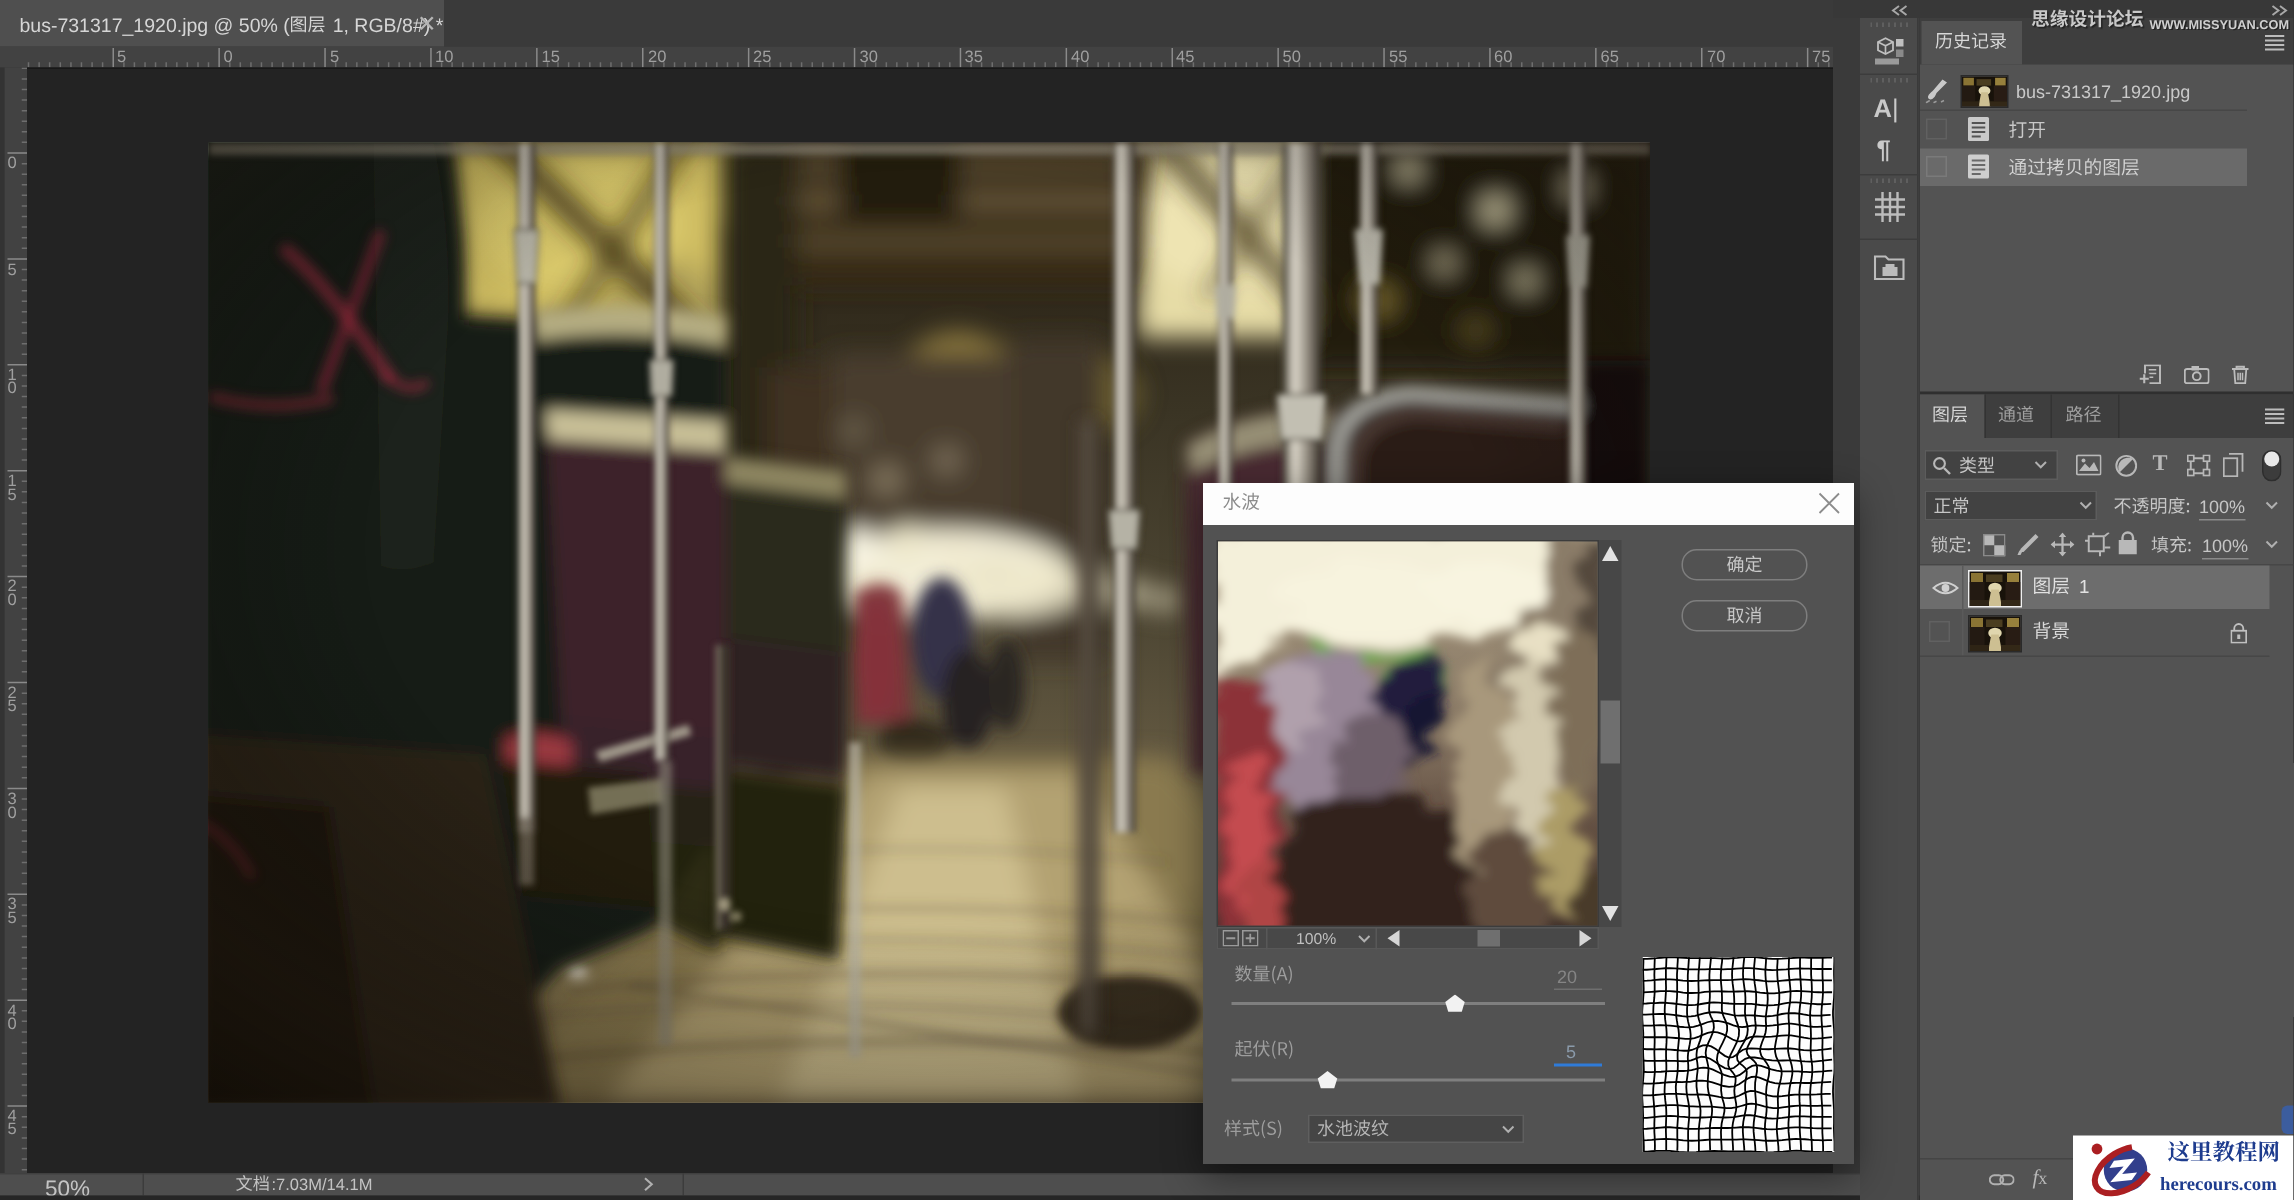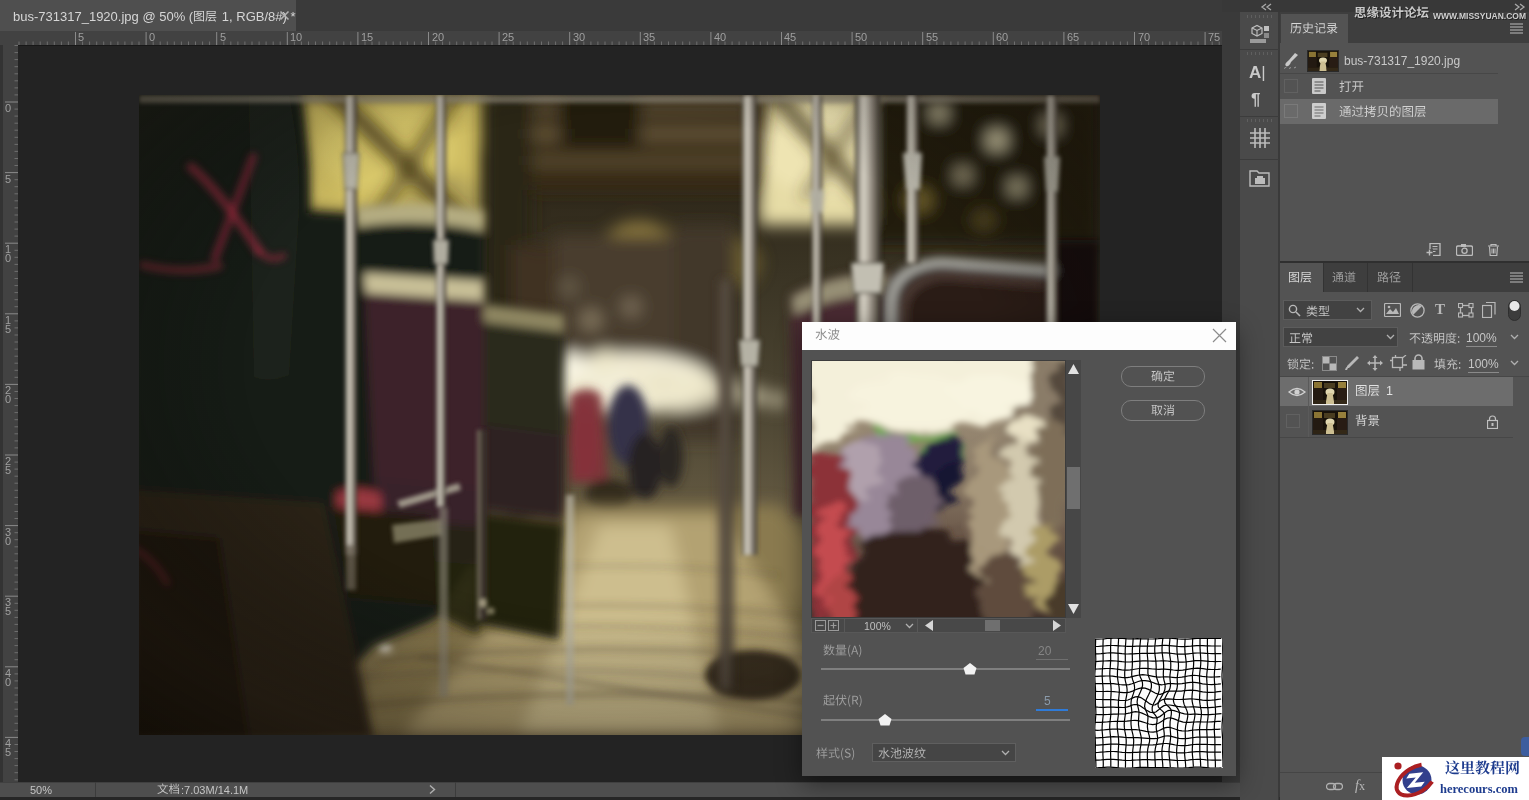--- a/index.html
+++ b/index.html
@@ -258,21 +258,21 @@
           <path d="M4 170 Q42 180 80 171" stroke-width="8" opacity="0.45"></path>
           <path d="M-2 455 Q18 468 28 488" stroke-width="6" opacity="0.35"></path>
         </g>
         <rect width="961" height="640" fill="url(#vig)"></rect>
       </svg>
     </div>
 
 <div class="a" style="left:0;top:782px;width:1240px;height:15px;background:#4e4e4e;border-top:1px solid #404040"></div>
 <div class="a" style="left:95px;top:782px;width:1px;height:15px;background:#3c3c3c"></div>
 <div class="a" style="left:455px;top:782px;width:1px;height:15px;background:#3c3c3c"></div>
-<div class="a" style="left:30px;top:784px;font-size:11px;color:#c4c4c4">50%</div>
+<div class="a" style="left:30px;top:784px;font-size:15px;color:#c4c4c4">50%</div>
 <div class="a" style="left:157px;top:783px;height:13px;display:flex;align-items:center;font-size:11px;color:#c4c4c4"><svg class="t" style="vertical-align:-2px" width="24" height="13" viewBox="0 0 24 13">
         <g fill="#c4c4c4" transform="matrix(0.0115 0 0 -0.0115 0 10.12)">
           <path transform="translate(0)" d="M423 823C453 774 485 707 497 666L580 693C566 734 531 799 501 847ZM50 664V590H206C265 438 344 307 447 200C337 108 202 40 36 -7C51 -25 75 -60 83 -78C250 -24 389 48 502 146C615 46 751 -28 915 -73C928 -52 950 -20 967 -4C807 36 671 107 560 201C661 304 738 432 796 590H954V664ZM504 253C410 348 336 462 284 590H711C661 455 592 344 504 253Z"></path>
           <path transform="translate(1000)" d="M851 776C830 702 788 597 753 534L813 515C848 575 891 673 925 755ZM397 751C430 679 469 582 486 521L551 547C533 608 493 701 458 774ZM193 840V626H47V555H181C151 418 88 260 26 175C38 158 56 128 65 108C113 175 159 287 193 401V-79H264V424C295 374 332 312 347 279L393 337C375 365 291 482 264 516V555H390V626H264V840ZM369 63V-9H842V-71H916V471H694V837H621V471H392V398H842V269H404V201H842V63Z"></path>
         </g>
       </svg>:7.03M/14.1M</div>
 <svg class="a" style="left:428px;top:784px" width="8" height="11">
       <path d="M2 1.5 6.5 5.5 2 9.5" stroke="#b0b0b0" stroke-width="1.4" fill="none"></path>
     </svg>
 <div class="a" style="left:0;top:797px;width:1240px;height:3px;background:#262626"></div>

